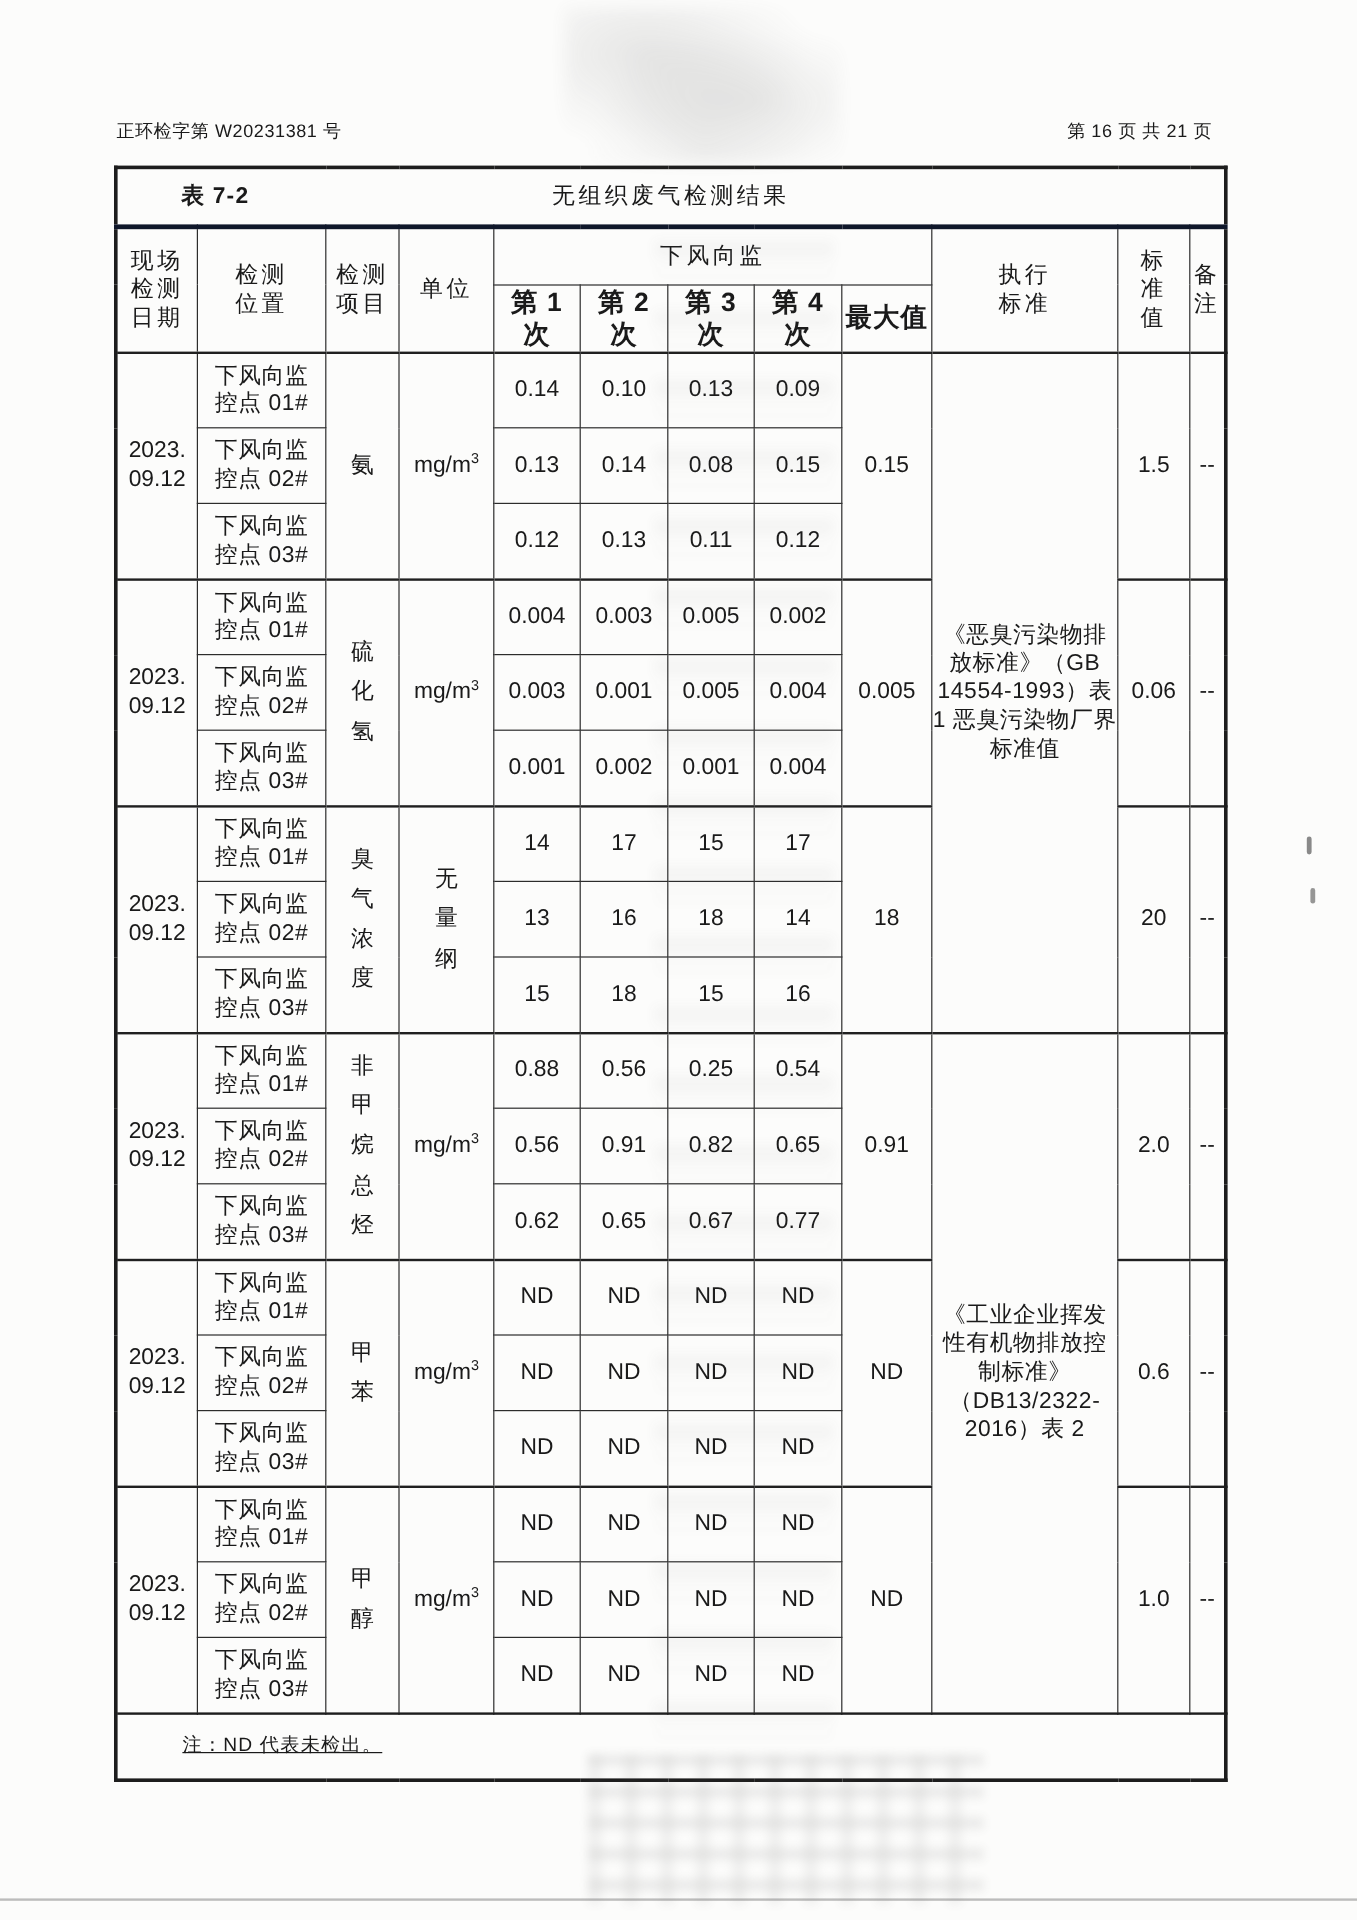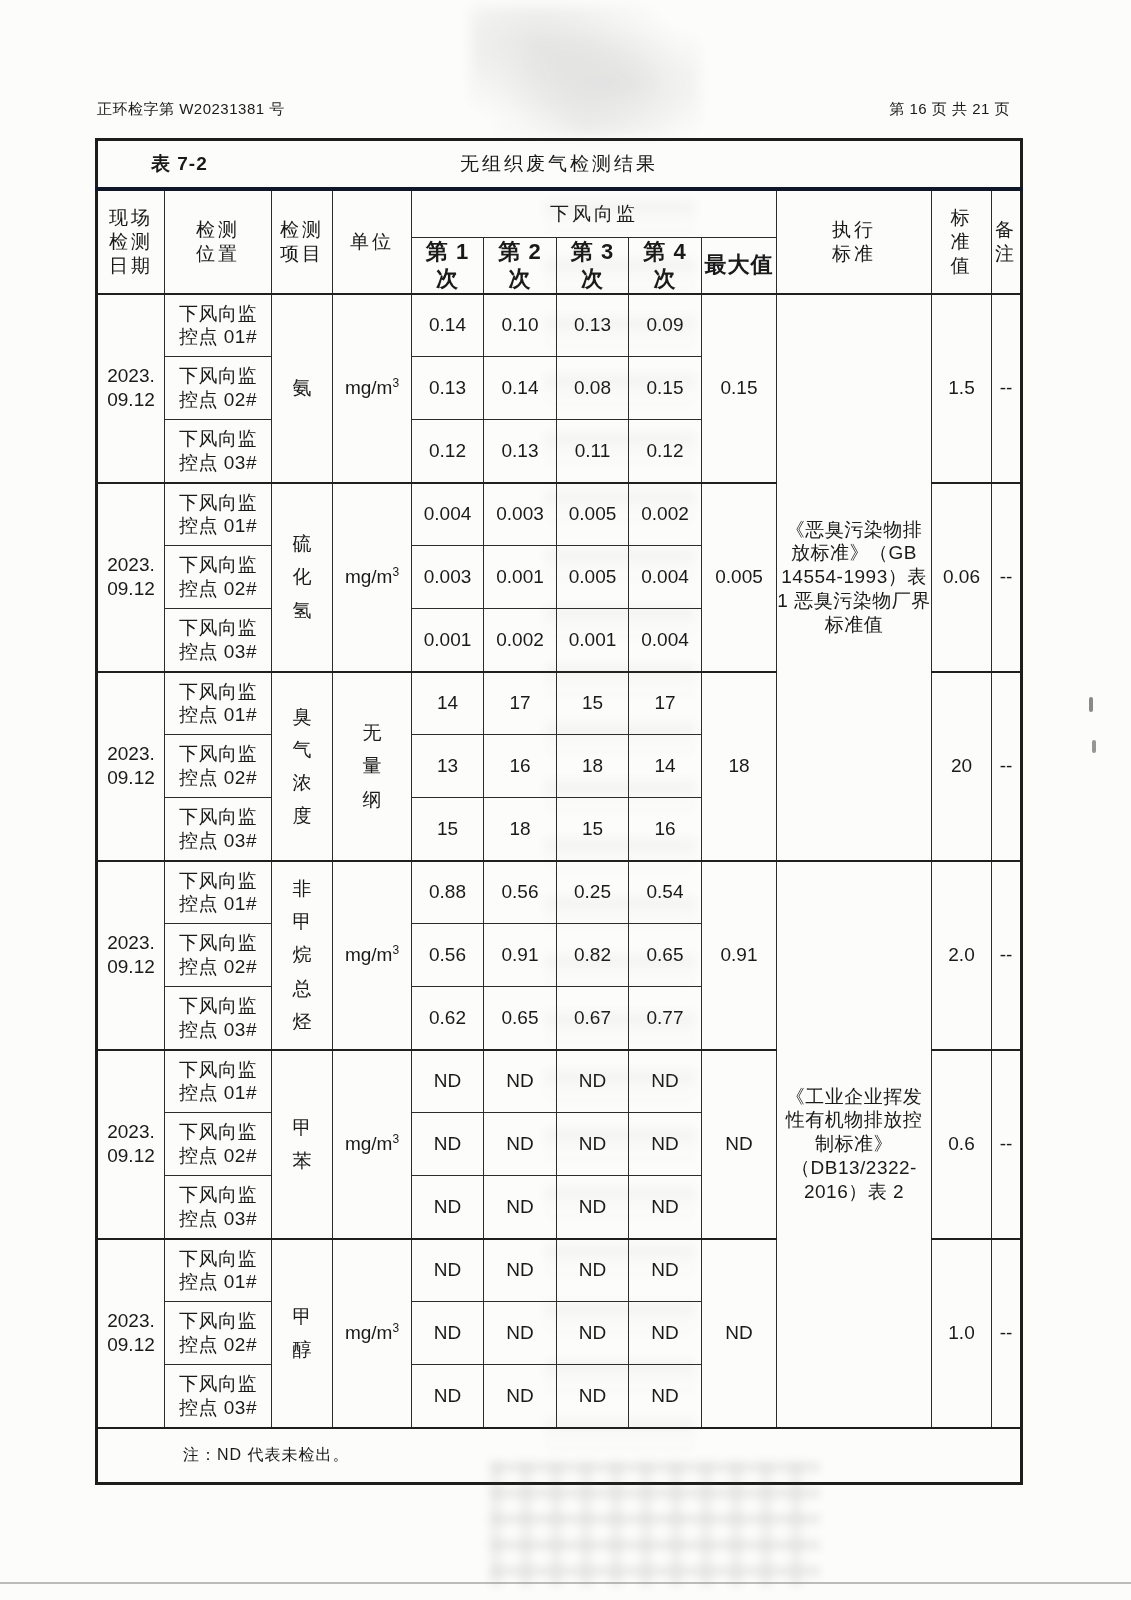--- a/index.html
+++ b/index.html
@@ -36,21 +36,21 @@
   td.loc { font-size:18px; }
   td.loc .ln { display:block; letter-spacing:0.5px; line-height:1.25; }
   td.item .vtext, td.unit.vert .vtext {
     display:inline-block; width:1.15em; word-break:break-all;
     line-height:1.75; text-align:center;
   }
   td.unit sup { font-size:12px; line-height:0; }
   td.std { font-size:17px; line-height:1.5; padding:0 5px; letter-spacing:0.5px; }
   td.rmk { font-size:17px; }
   tr.note-row { height:56px; }
-  tr.note-row td { text-align:left; padding-left:85px; font-size:16px; letter-spacing:1px; border-top:2px solid #1d1d1d; }
+  tr.note-row td { text-align:left; padding-left:54px; font-size:16px; letter-spacing:1px; border-top:2px solid #1d1d1d;text-decoration:underline; }
   
   .artifact { position:absolute; pointer-events:none; }
   .ghost-top { left:470px; top:6px; width:230px; height:130px;
     background:
       radial-gradient(ellipse at 30% 30%, rgba(110,110,110,0.35), transparent 60%),
       radial-gradient(ellipse at 70% 60%, rgba(120,120,120,0.30), transparent 55%),
       radial-gradient(ellipse at 50% 90%, rgba(130,130,130,0.25), transparent 60%);
     filter:blur(6px); opacity:0.45; }
   .ghost-band { left:545px; top:200px; width:150px; height:1260px;
     background:repeating-linear-gradient(180deg, rgba(100,100,100,0.22) 0 14px, rgba(100,100,100,0.05) 14px 34px, transparent 34px 58px);

